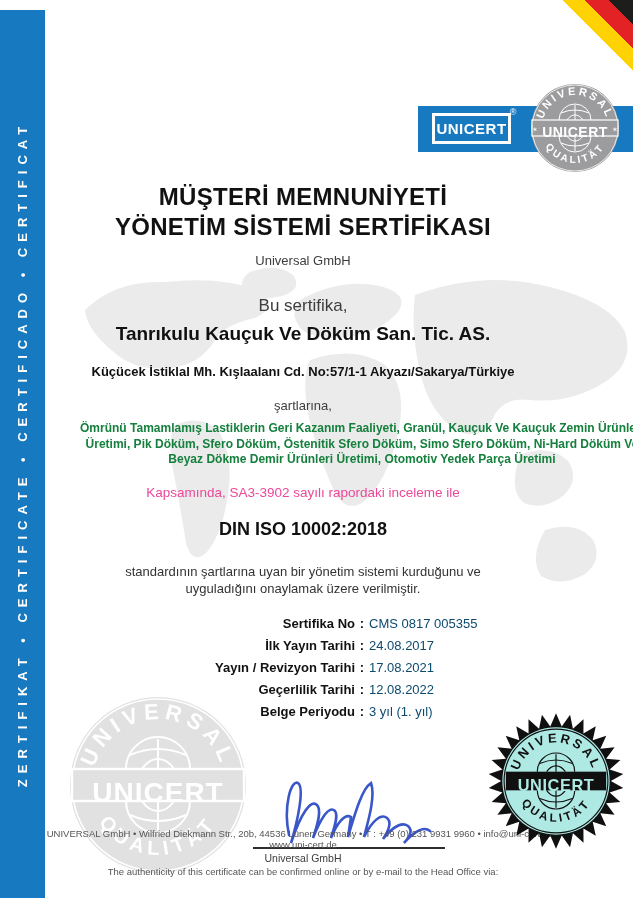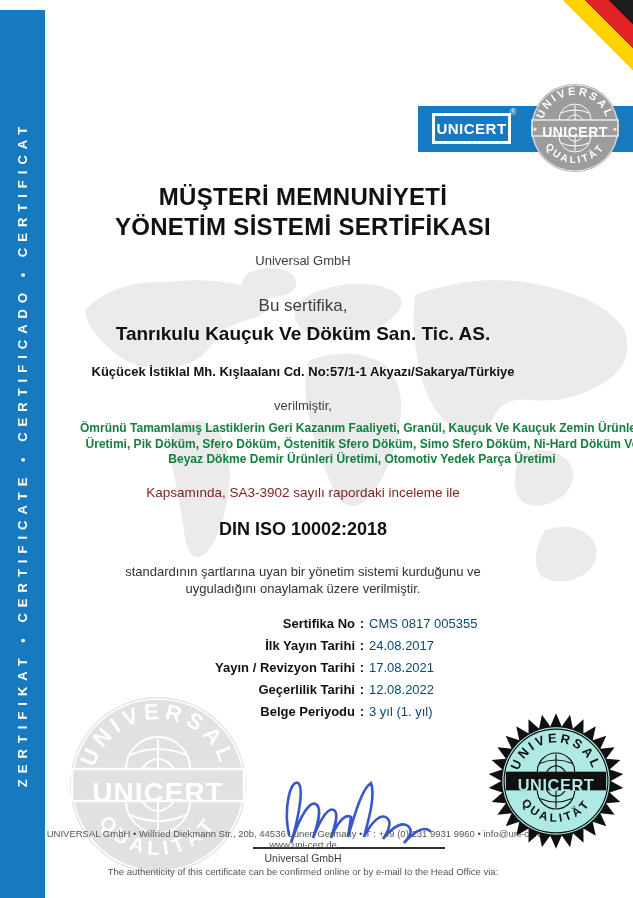--- a/index.html
+++ b/index.html
@@ -36,21 +36,21 @@
   
   .tb { position:absolute; left:45px; width:516px; text-align:center; z-index:2; }
   .title { top:182px; font-size:24px; line-height:30px; font-weight:bold; color:#111; letter-spacing:.3px; }
   .issuer { top:253px; font-size:13px; color:#3d3d3d; }
   .intro { top:296px; font-size:17px; color:#3d3d3d; }
   .company { top:323px; font-size:19px; font-weight:bold; color:#111; }
   .address { top:364px; font-size:13px; font-weight:bold; color:#111; }
   .kurulus { top:398px; font-size:13px; color:#3d3d3d; }
   .scope { top:421px; font-size:12px; font-weight:bold; line-height:15.5px; color:#15803d;margin-left:31px; }
   .scope > div { width:572px; margin:0 auto; }
-  .report { top:485px; font-size:13.5px; color:#7f1d1d; }
+  .report { top:485px; font-size:13.5px; color:#ec4899; }
   .din { top:519px; font-size:18px; font-weight:bold; color:#111; }
   .statement { top:563px; font-size:13px; line-height:17px; color:#333; }
   .statement > div { width:366px; margin:0 auto; }
   
   .details { position:absolute; left:45px; top:612px; width:588px; z-index:2; }
   .drow { display:flex; justify-content:center; height:22px; align-items:center; font-size:13px; }
   .dlabel { width:296px; text-align:right; font-weight:bold; color:#111; }
   .dcolon { width:14px; text-align:center; font-weight:bold; color:#111; }
   .dvalue { width:250px; text-align:left; color:#0c4a6e; }
   
@@ -119,21 +119,21 @@
   </svg>
 
   <div class="tb title">
     <div>MÜŞTERİ MEMNUNİYETİ</div>
     <div>YÖNETİM SİSTEMİ SERTİFİKASI</div>
   </div>
   <div class="tb issuer">Universal GmbH</div>
   <div class="tb intro">Bu sertifika,</div>
   <div class="tb company">Tanrıkulu Kauçuk Ve Döküm San. Tic. AS.</div>
   <div class="tb address">Küçücek İstiklal Mh. Kışlaalanı Cd. No:57/1-1 Akyazı/Sakarya/Türkiye</div>
-  <div class="tb kurulus">verilmiştir,</div>
+  <div class="tb kurulus">şartlarına,</div>
   <div class="tb scope">
     <div>Ömrünü Tamamlamış Lastiklerin Geri Kazanım Faaliyeti, Granül, Kauçuk Ve Kauçuk Zemin Ürünleri Üretimi, Pik Döküm, Sfero Döküm, Östenitik Sfero Döküm, Simo Sfero Döküm, Ni-Hard Döküm Ve Beyaz Dökme Demir Ürünleri Üretimi, Otomotiv Yedek Parça Üretimi</div>
   </div>
   <div class="tb report">Kapsamında, SA3-3902 sayılı rapordaki inceleme ile</div>
   <div class="tb din">DIN ISO 10002:2018</div>
   <div class="tb statement">
     <div>standardının şartlarına uyan bir yönetim sistemi kurduğunu ve uyguladığını onaylamak üzere verilmiştir.</div>
   </div>
 
   <div class="details">

